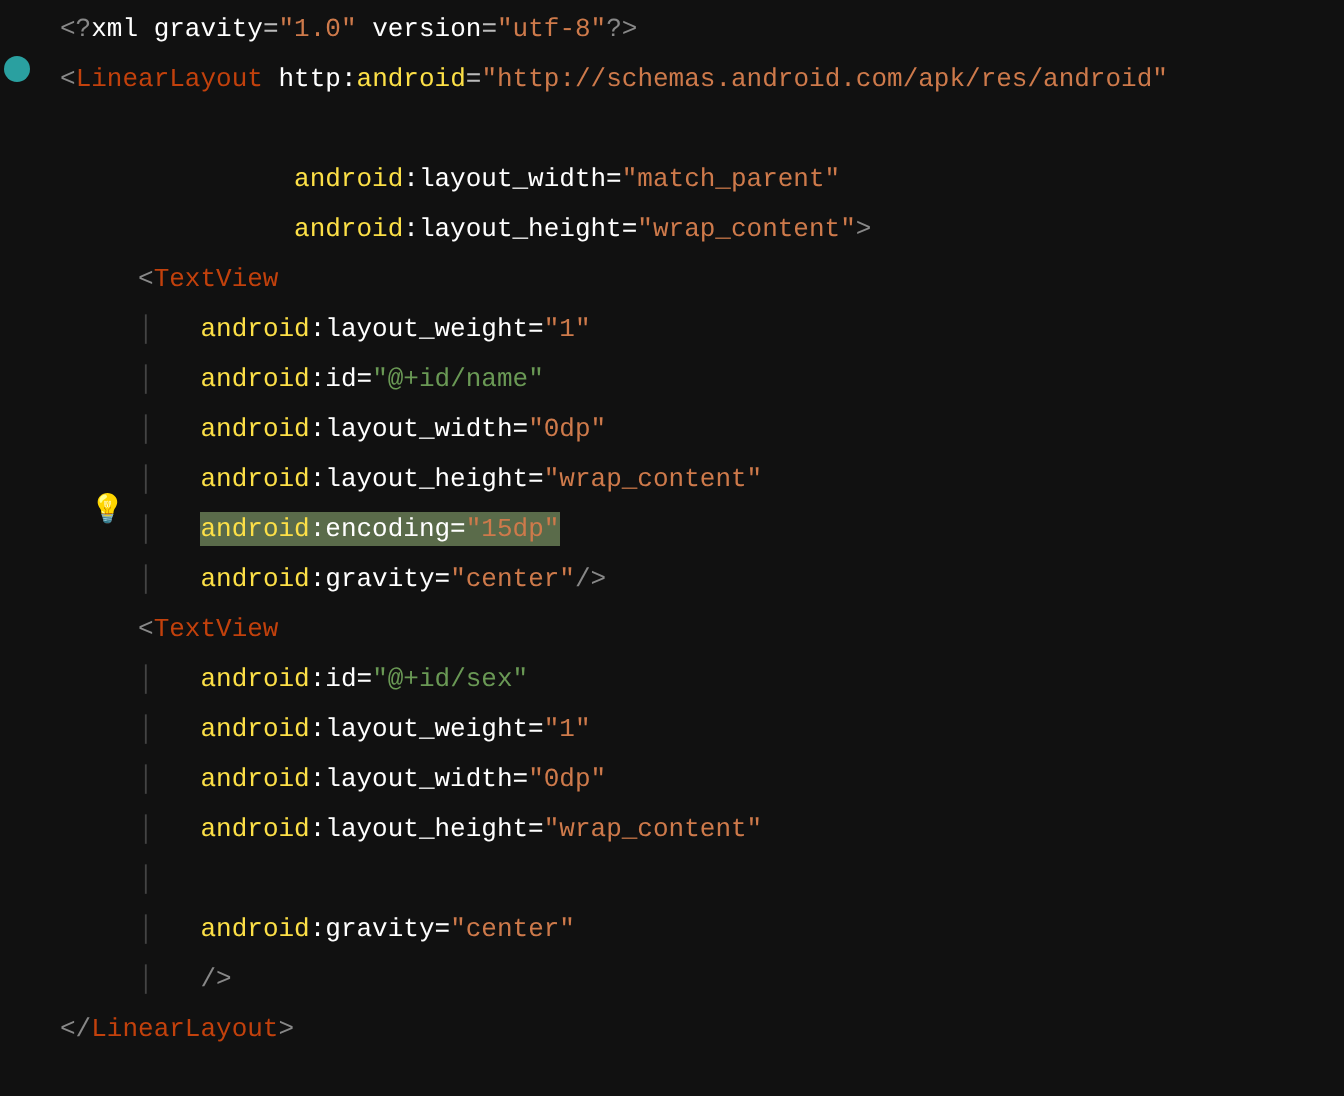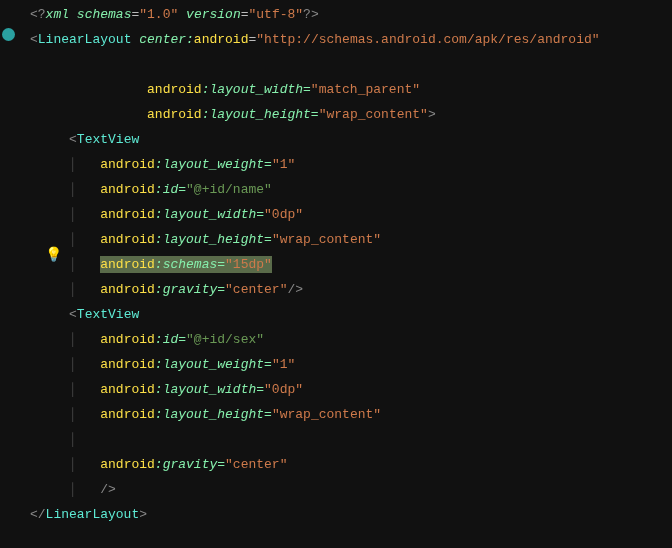--- a/index.html
+++ b/index.html
@@ -31,49 +31,49 @@
     left: 45px; top: 246px;
     font-size: 14px;
   }
   .code {
     position: absolute;
     left: 30px; top: 2px;
     white-space: pre;
     line-height: 25px;
   }
   .p { color: #888; }   
-  .tag { color: #5eead4; }  
+  .tag { color: #c2410c; }  
   .ns  { color: #fde047; }  
-  .attr { color: #86efac; font-style: italic; }    
+  .attr { color: #ffffff; }    
   .eq  { color: #bbb; }
   .str { color: #ce7a4b; }  
   .strg { color: #6a9955; } 
   .guide { color: #444; }
   .hl { background: #5a6b4a; padding: 1px 0; }
 </style>
 </head>
 <body>
 
 <div class="gutter">
   <div class="breakpoint"></div>
 </div>
 
 <div class="bulb">💡</div>
 
-<div class="code"><span><span class="p">&lt;?</span><span class="attr">xml</span> <span class="attr">schemas</span><span class="eq">=</span><span class="str">"1.0"</span> <span class="attr">version</span><span class="eq">=</span><span class="str">"utf-8"</span><span class="p">?&gt;</span></span>
-<span><span class="p">&lt;</span><span class="tag">LinearLayout</span> <span class="attr">center:</span><span class="ns">android</span><span class="eq">=</span><span class="str">"http://schemas.android.com/apk/res/android"</span></span>
+<div class="code"><span><span class="p">&lt;?</span><span class="attr">xml</span> <span class="attr">gravity</span><span class="eq">=</span><span class="str">"1.0"</span> <span class="attr">version</span><span class="eq">=</span><span class="str">"utf-8"</span><span class="p">?&gt;</span></span>
+<span><span class="p">&lt;</span><span class="tag">LinearLayout</span> <span class="attr">http:</span><span class="ns">android</span><span class="eq">=</span><span class="str">"http://schemas.android.com/apk/res/android"</span></span>
 
 <span>               <span class="ns">android</span><span class="attr">:layout_width=</span><span class="str">"match_parent"</span></span>
 <span>               <span class="ns">android</span><span class="attr">:layout_height=</span><span class="str">"wrap_content"</span><span class="p">&gt;</span></span>
 <span>     <span class="p">&lt;</span><span class="tag">TextView</span></span>
 <span>     <span class="guide">│</span>   <span class="ns">android</span><span class="attr">:layout_weight=</span><span class="str">"1"</span></span>
 <span>     <span class="guide">│</span>   <span class="ns">android</span><span class="attr">:id=</span><span class="strg">"@+id/name"</span></span>
 <span>     <span class="guide">│</span>   <span class="ns">android</span><span class="attr">:layout_width=</span><span class="str">"0dp"</span></span>
 <span>     <span class="guide">│</span>   <span class="ns">android</span><span class="attr">:layout_height=</span><span class="str">"wrap_content"</span></span>
-<span>     <span class="guide">│</span>   <span class="hl"><span class="ns">android</span><span class="attr">:schemas=</span><span class="str">"15dp"</span></span></span>
+<span>     <span class="guide">│</span>   <span class="hl"><span class="ns">android</span><span class="attr">:encoding=</span><span class="str">"15dp"</span></span></span>
 <span>     <span class="guide">│</span>   <span class="ns">android</span><span class="attr">:gravity=</span><span class="str">"center"</span><span class="p">/&gt;</span></span>
 <span>     <span class="p">&lt;</span><span class="tag">TextView</span></span>
 <span>     <span class="guide">│</span>   <span class="ns">android</span><span class="attr">:id=</span><span class="strg">"@+id/sex"</span></span>
 <span>     <span class="guide">│</span>   <span class="ns">android</span><span class="attr">:layout_weight=</span><span class="str">"1"</span></span>
 <span>     <span class="guide">│</span>   <span class="ns">android</span><span class="attr">:layout_width=</span><span class="str">"0dp"</span></span>
 <span>     <span class="guide">│</span>   <span class="ns">android</span><span class="attr">:layout_height=</span><span class="str">"wrap_content"</span></span>
 <span>     <span class="guide">│</span></span>
 <span>     <span class="guide">│</span>   <span class="ns">android</span><span class="attr">:gravity=</span><span class="str">"center"</span></span>
 <span>     <span class="guide">│</span>   <span class="p">/&gt;</span></span>
 <span><span class="p">&lt;/</span><span class="tag">LinearLayout</span><span class="p">&gt;</span></span></div>

